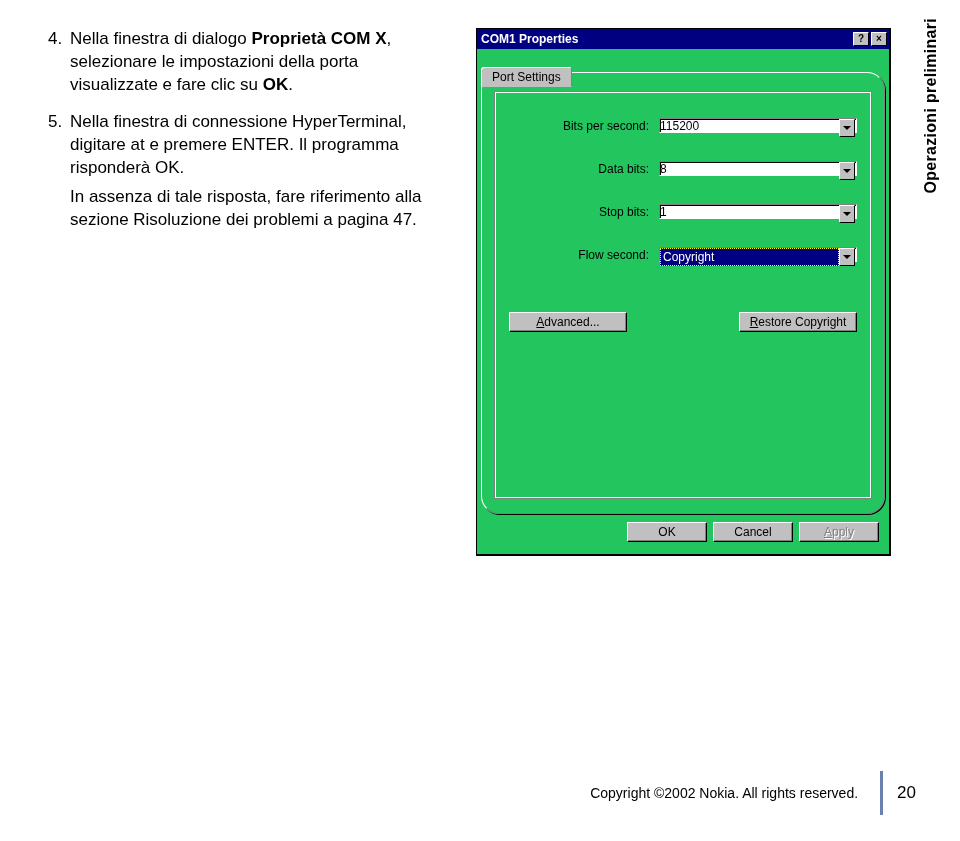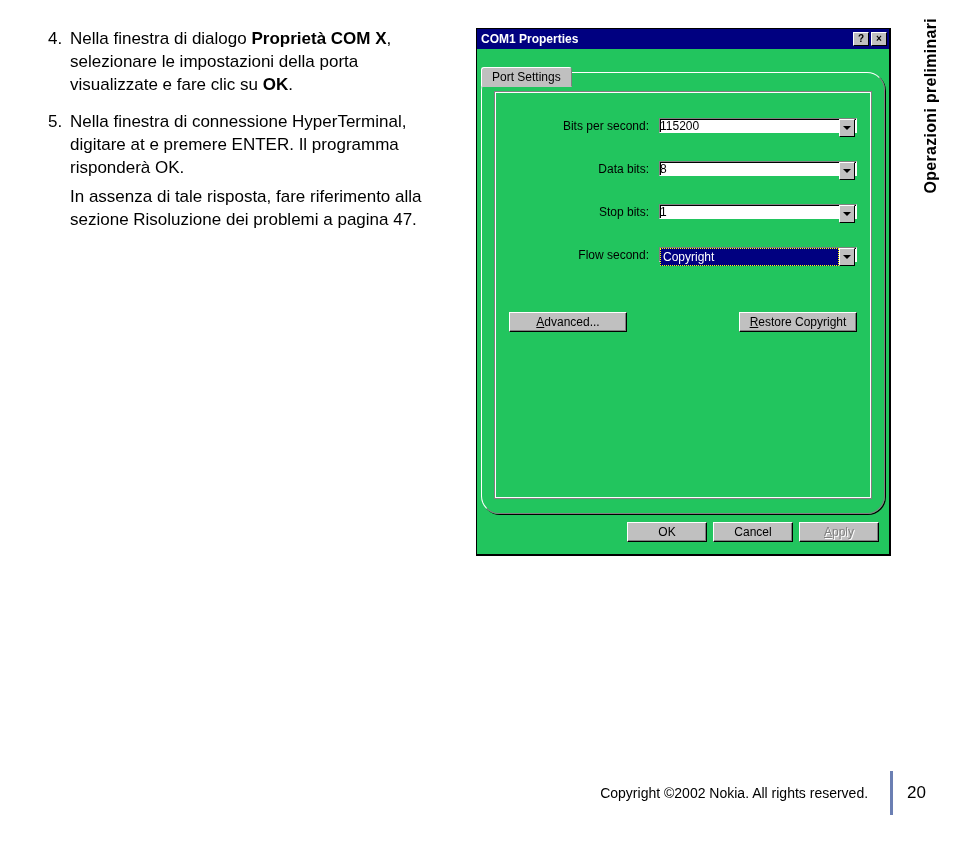--- a/index.html
+++ b/index.html
@@ -224,21 +224,21 @@
     font-size: 16px;
     font-weight: bold;
     letter-spacing: 0.3px;
     font-family: Arial, sans-serif;
   }
 
   
   .footer {
     position: absolute;
     bottom: 26px;
-    right: 34px;
+    right: 44px;
     display: flex;
     align-items: center;
     gap: 14px;
     font-size: 14px;
     color: #000;
   }
   .footer .bar {
     width: 3px;
     height: 44px;
     background: #6b7fb3;

